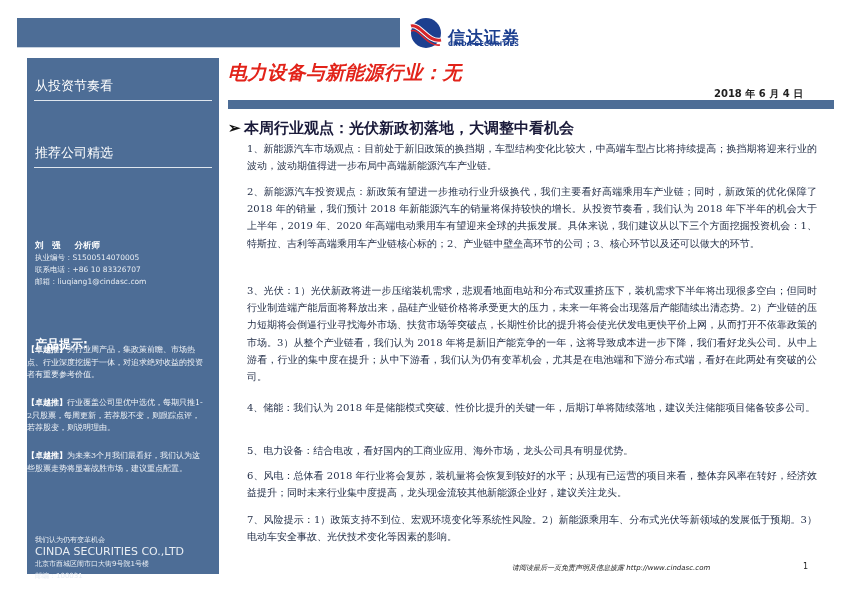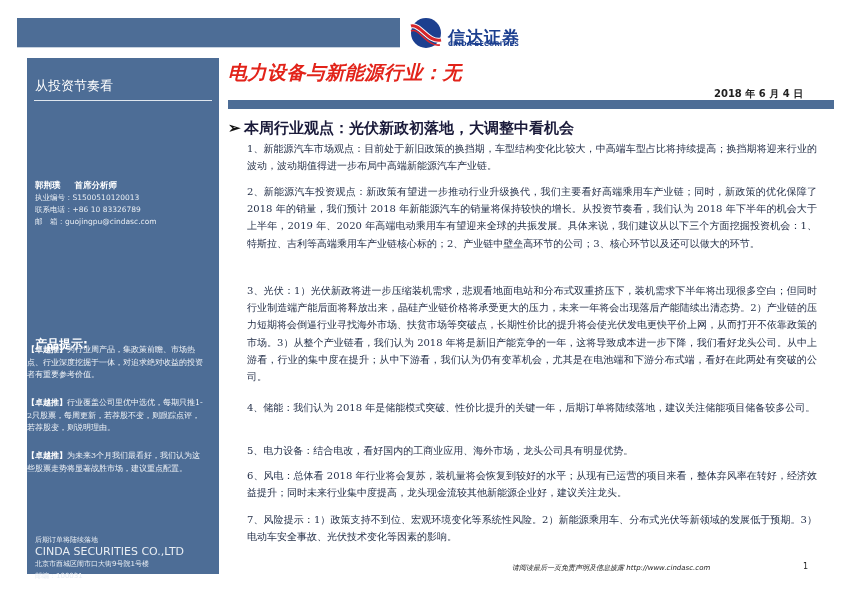--- a/index.html
+++ b/index.html
@@ -45,43 +45,46 @@
     <path d="M1 14 C9 10, 17 30, 30 28" stroke="#d6262b" stroke-width="1.6" fill="none"></path>
   </svg>
   <div class="logo-cn">信达证券</div>
   <div class="logo-en">CINDA SECURITIES</div>
 </div>
 
 <div class="sidebar">
   <div class="side-item" style="top:17px">
     <span>从投资节奏看</span>
   </div>
-
-  <div class="analyst" style="top:121px">
-    <div><span class="name">郭荆璞</span><span class="title">首席分析师</span></div>
-    <div><span>执业编号：</span><span>S1500510120013</span></div>
-    <div><span>联系电话：</span><span>+86 10 83326789</span></div>
-    <div><span>邮　箱：</span><span>guojingpu@cindasc.com</span></div>
+  <div class="side-item" style="top:84px">
+    <span>推荐公司精选</span>
   </div>
 
+
+  <div class="analyst" style="top:181px">
+    <div><span class="name">刘　强</span><span class="title">分析师</span></div>
+    <div><span>执业编号：</span><span>S1500514070005</span></div>
+    <div><span>联系电话：</span><span>+86 10 83326707</span></div>
+    <div><span>邮箱：</span><span>liuqiang1@cindasc.com</span></div>
+  </div>
 
   <div class="prod-head">产品提示:</div>
 
   <div class="prod-p" style="top:285px">
     <b>【卓越推】</b><span>为行业周产品，集政策前瞻、市场热点、行业深度挖掘于一体，对追求绝对收益的投资者有重要参考价值。</span>
   </div>
   <div class="prod-p" style="top:338px">
     <b>【卓越推】</b><span>行业覆盖公司里优中选优，每期只推1-2只股票，每周更新，若荐股不变，则跟踪点评，若荐股变，则说明理由。</span>
   </div>
   <div class="prod-p" style="top:391px">
     <b>【卓越推】</b><span>为未来3个月我们最看好，我们认为这些股票走势将显著战胜市场，建议重点配置。</span>
   </div>
 
   <div class="company">
-    <div>后期订单将陆续落地</div>
+    <div>我们认为仍有变革机会</div>
     <div class="en">CINDA SECURITIES CO.,LTD</div>
     <div>北京市西城区闹市口大街9号院1号楼</div>
     <div><span>邮编：</span><span>100031</span></div>
   </div>
 </div>
 
 <div class="title-main">电力设备与新能源行业：无</div>
 <div class="report-date">2018 年 6 月 4 日</div>
 <div class="section-bar"></div>
 

